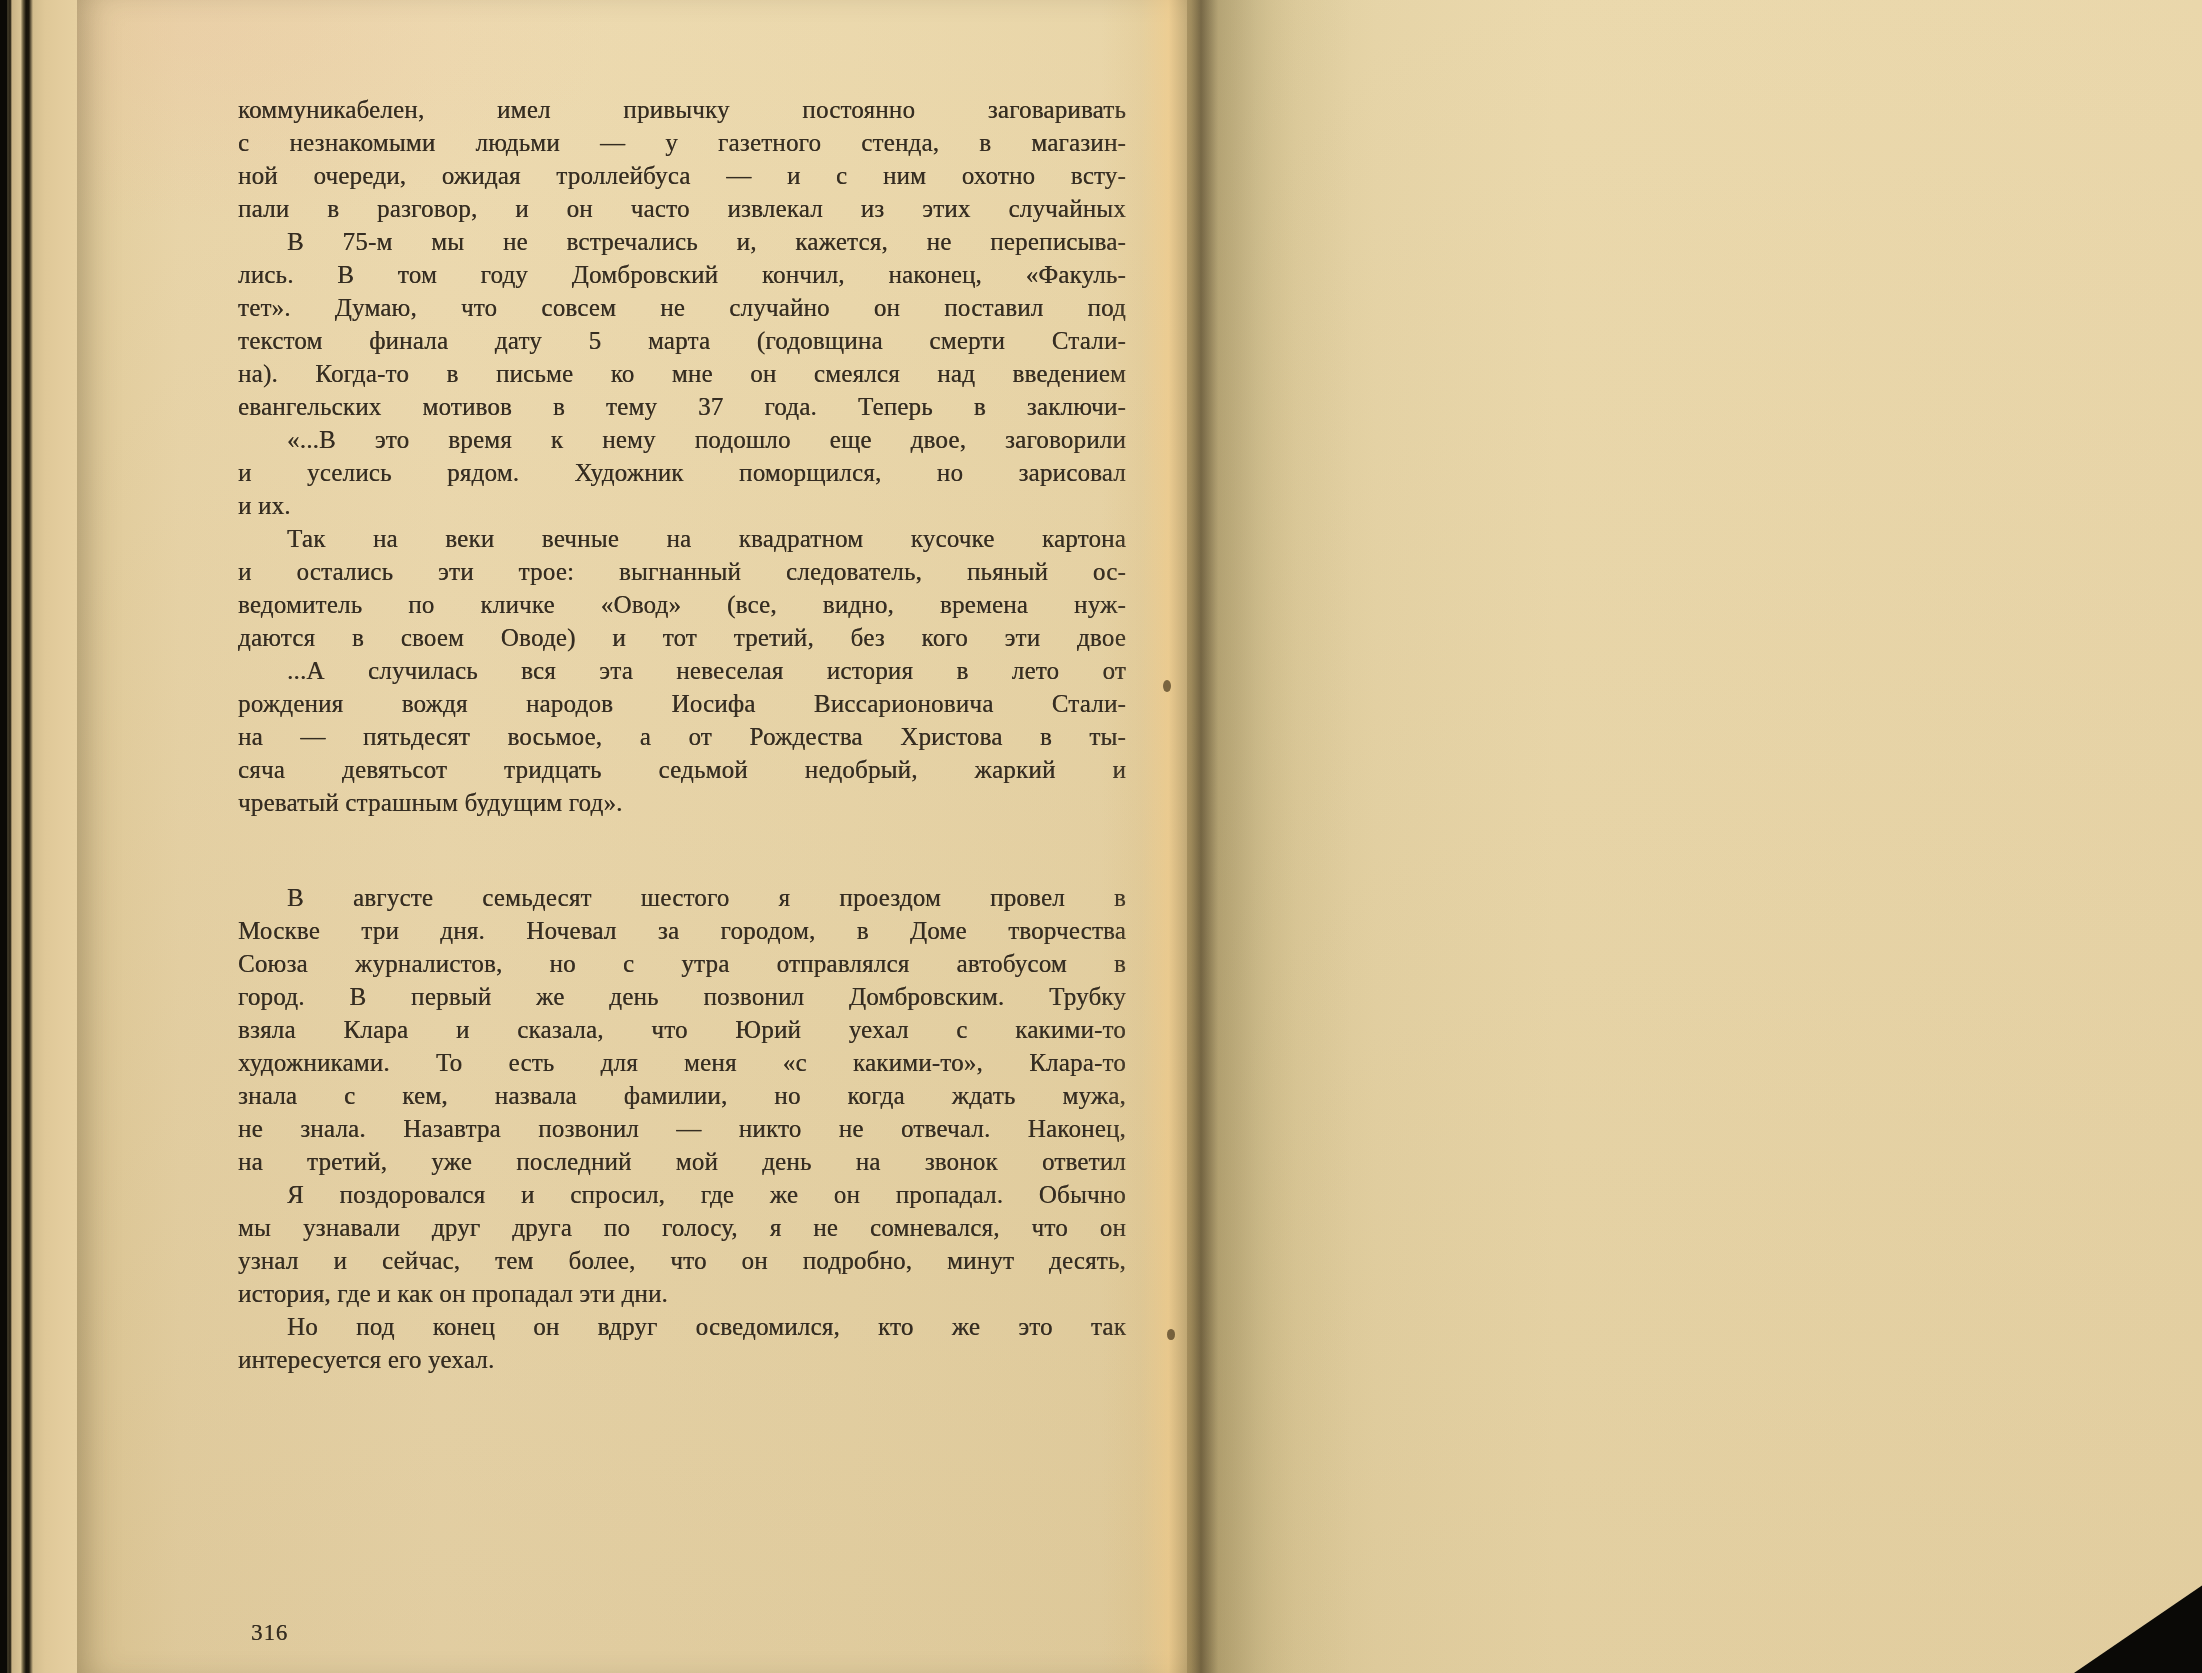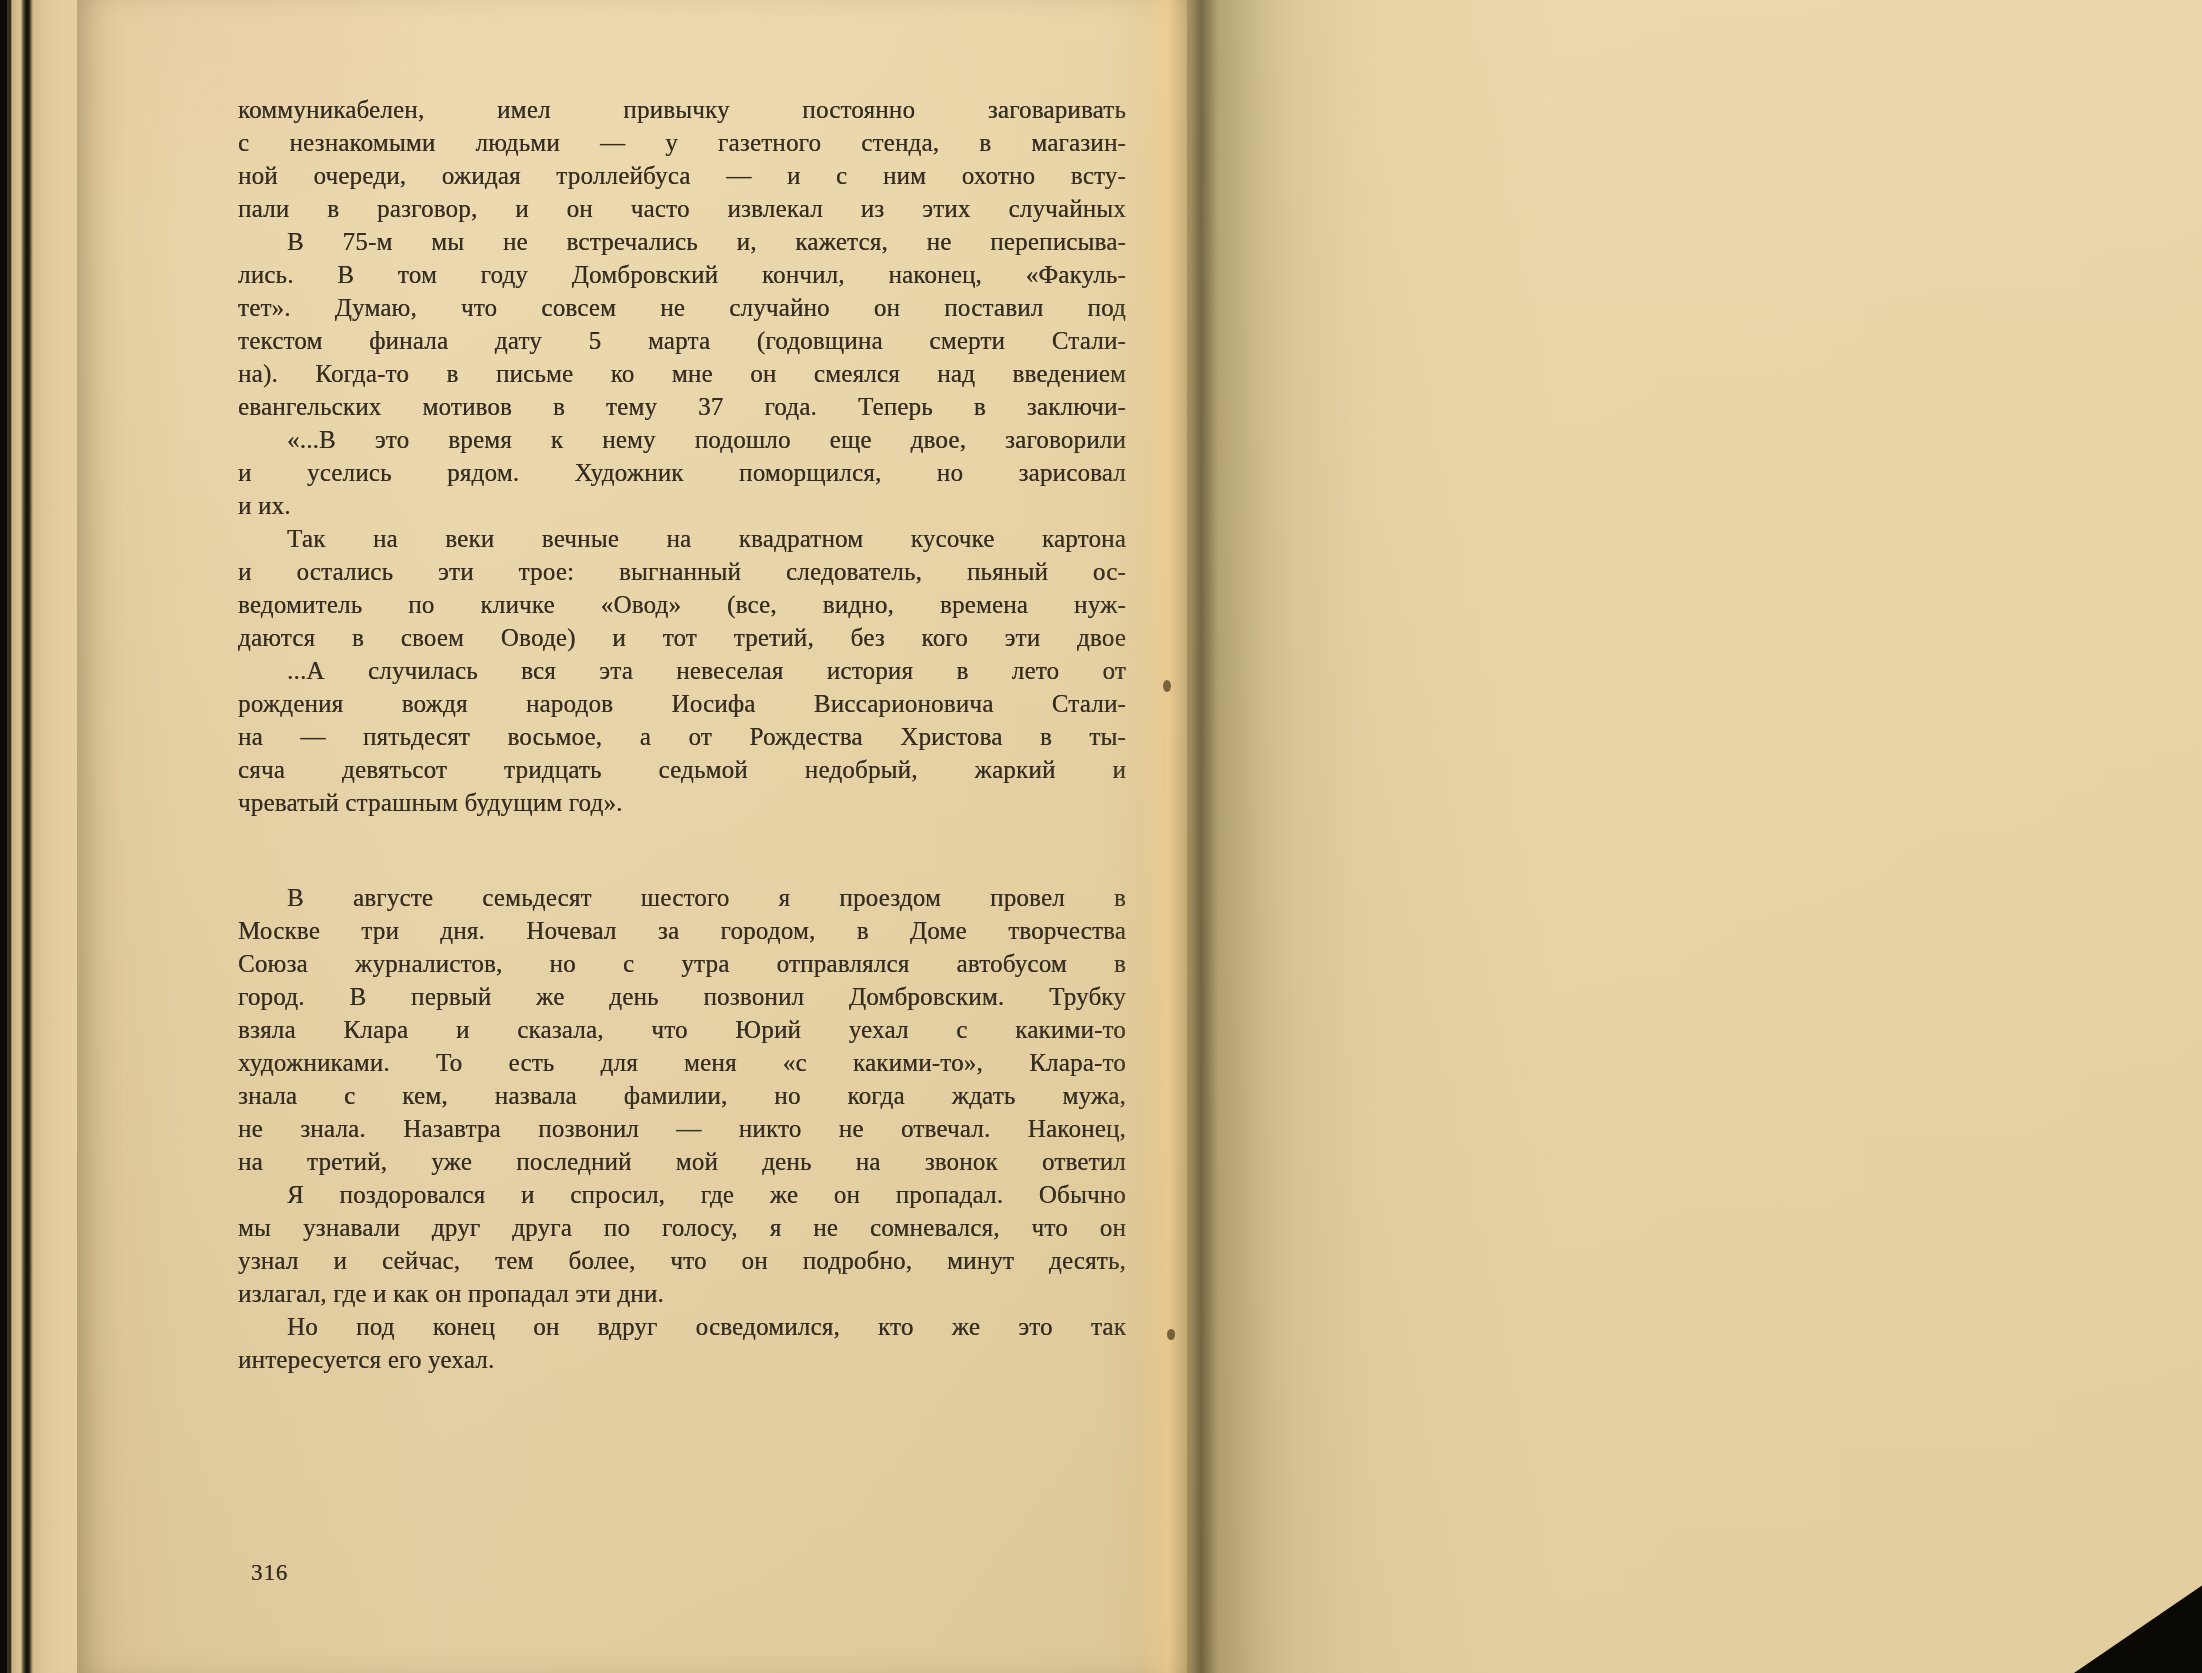--- a/index.html
+++ b/index.html
@@ -42,21 +42,21 @@
   .text-col{position:absolute;}
   #left-text{left:161px;top:93px;width:888px;}
   .line{font-size:25px;line-height:33px;text-align:justify;text-align-last:justify;
         white-space:nowrap;letter-spacing:0.2px;
         text-shadow:0.3px 0 0 rgba(45,35,22,0.75);}
   .line.last{text-align-last:left;}
   .line.first{text-indent:49px;}
   .gap{width:100%;}
   .page-number{position:absolute;font-size:23px;letter-spacing:0.9px;
                text-shadow:0.3px 0 0 rgba(45,35,22,0.75);}
-  #left-page-number{left:174px;top:1560px;}
+  #left-page-number{left:174px;top:1620px;}
 </style>
 </head>
 <body>
 
 <div id="scan">
   <div id="left-page">
     <div class="text-col" id="left-text">
         <div class="para">
           <div class="line">коммуникабелен, имел привычку постоянно заговаривать</div>
           <div class="line">с незнакомыми людьми — у газетного стенда, в магазин-</div>
@@ -98,21 +98,21 @@
           <div class="line">взяла Клара и сказала, что Юрий уехал с какими-то</div>
           <div class="line">художниками. То есть для меня «с какими-то», Клара-то</div>
           <div class="line">знала с кем, назвала фамилии, но когда ждать мужа,</div>
           <div class="line">не знала. Назавтра позвонил — никто не отвечал. Наконец,</div>
           <div class="line">на третий, уже последний мой день на звонок ответил</div>
         </div>
         <div class="para">
           <div class="line first">Я поздоровался и спросил, где же он пропадал. Обычно</div>
           <div class="line">мы узнавали друг друга по голосу, я не сомневался, что он</div>
           <div class="line">узнал и сейчас, тем более, что он подробно, минут десять,</div>
-          <div class="line last">излагал, где и как он пропадал эти дни.</div>
+          <div class="line last">история, где и как он пропадал эти дни.</div>
         </div>
         <div class="para">
           <div class="line first">Но под конец он вдруг осведомился, кто же это так</div>
           <div class="line last">интересуется его уехал.</div>
         </div>
       </div>
     <div class="page-number" id="left-page-number">316</div>
   </div>
   <div id="right-page">
     

